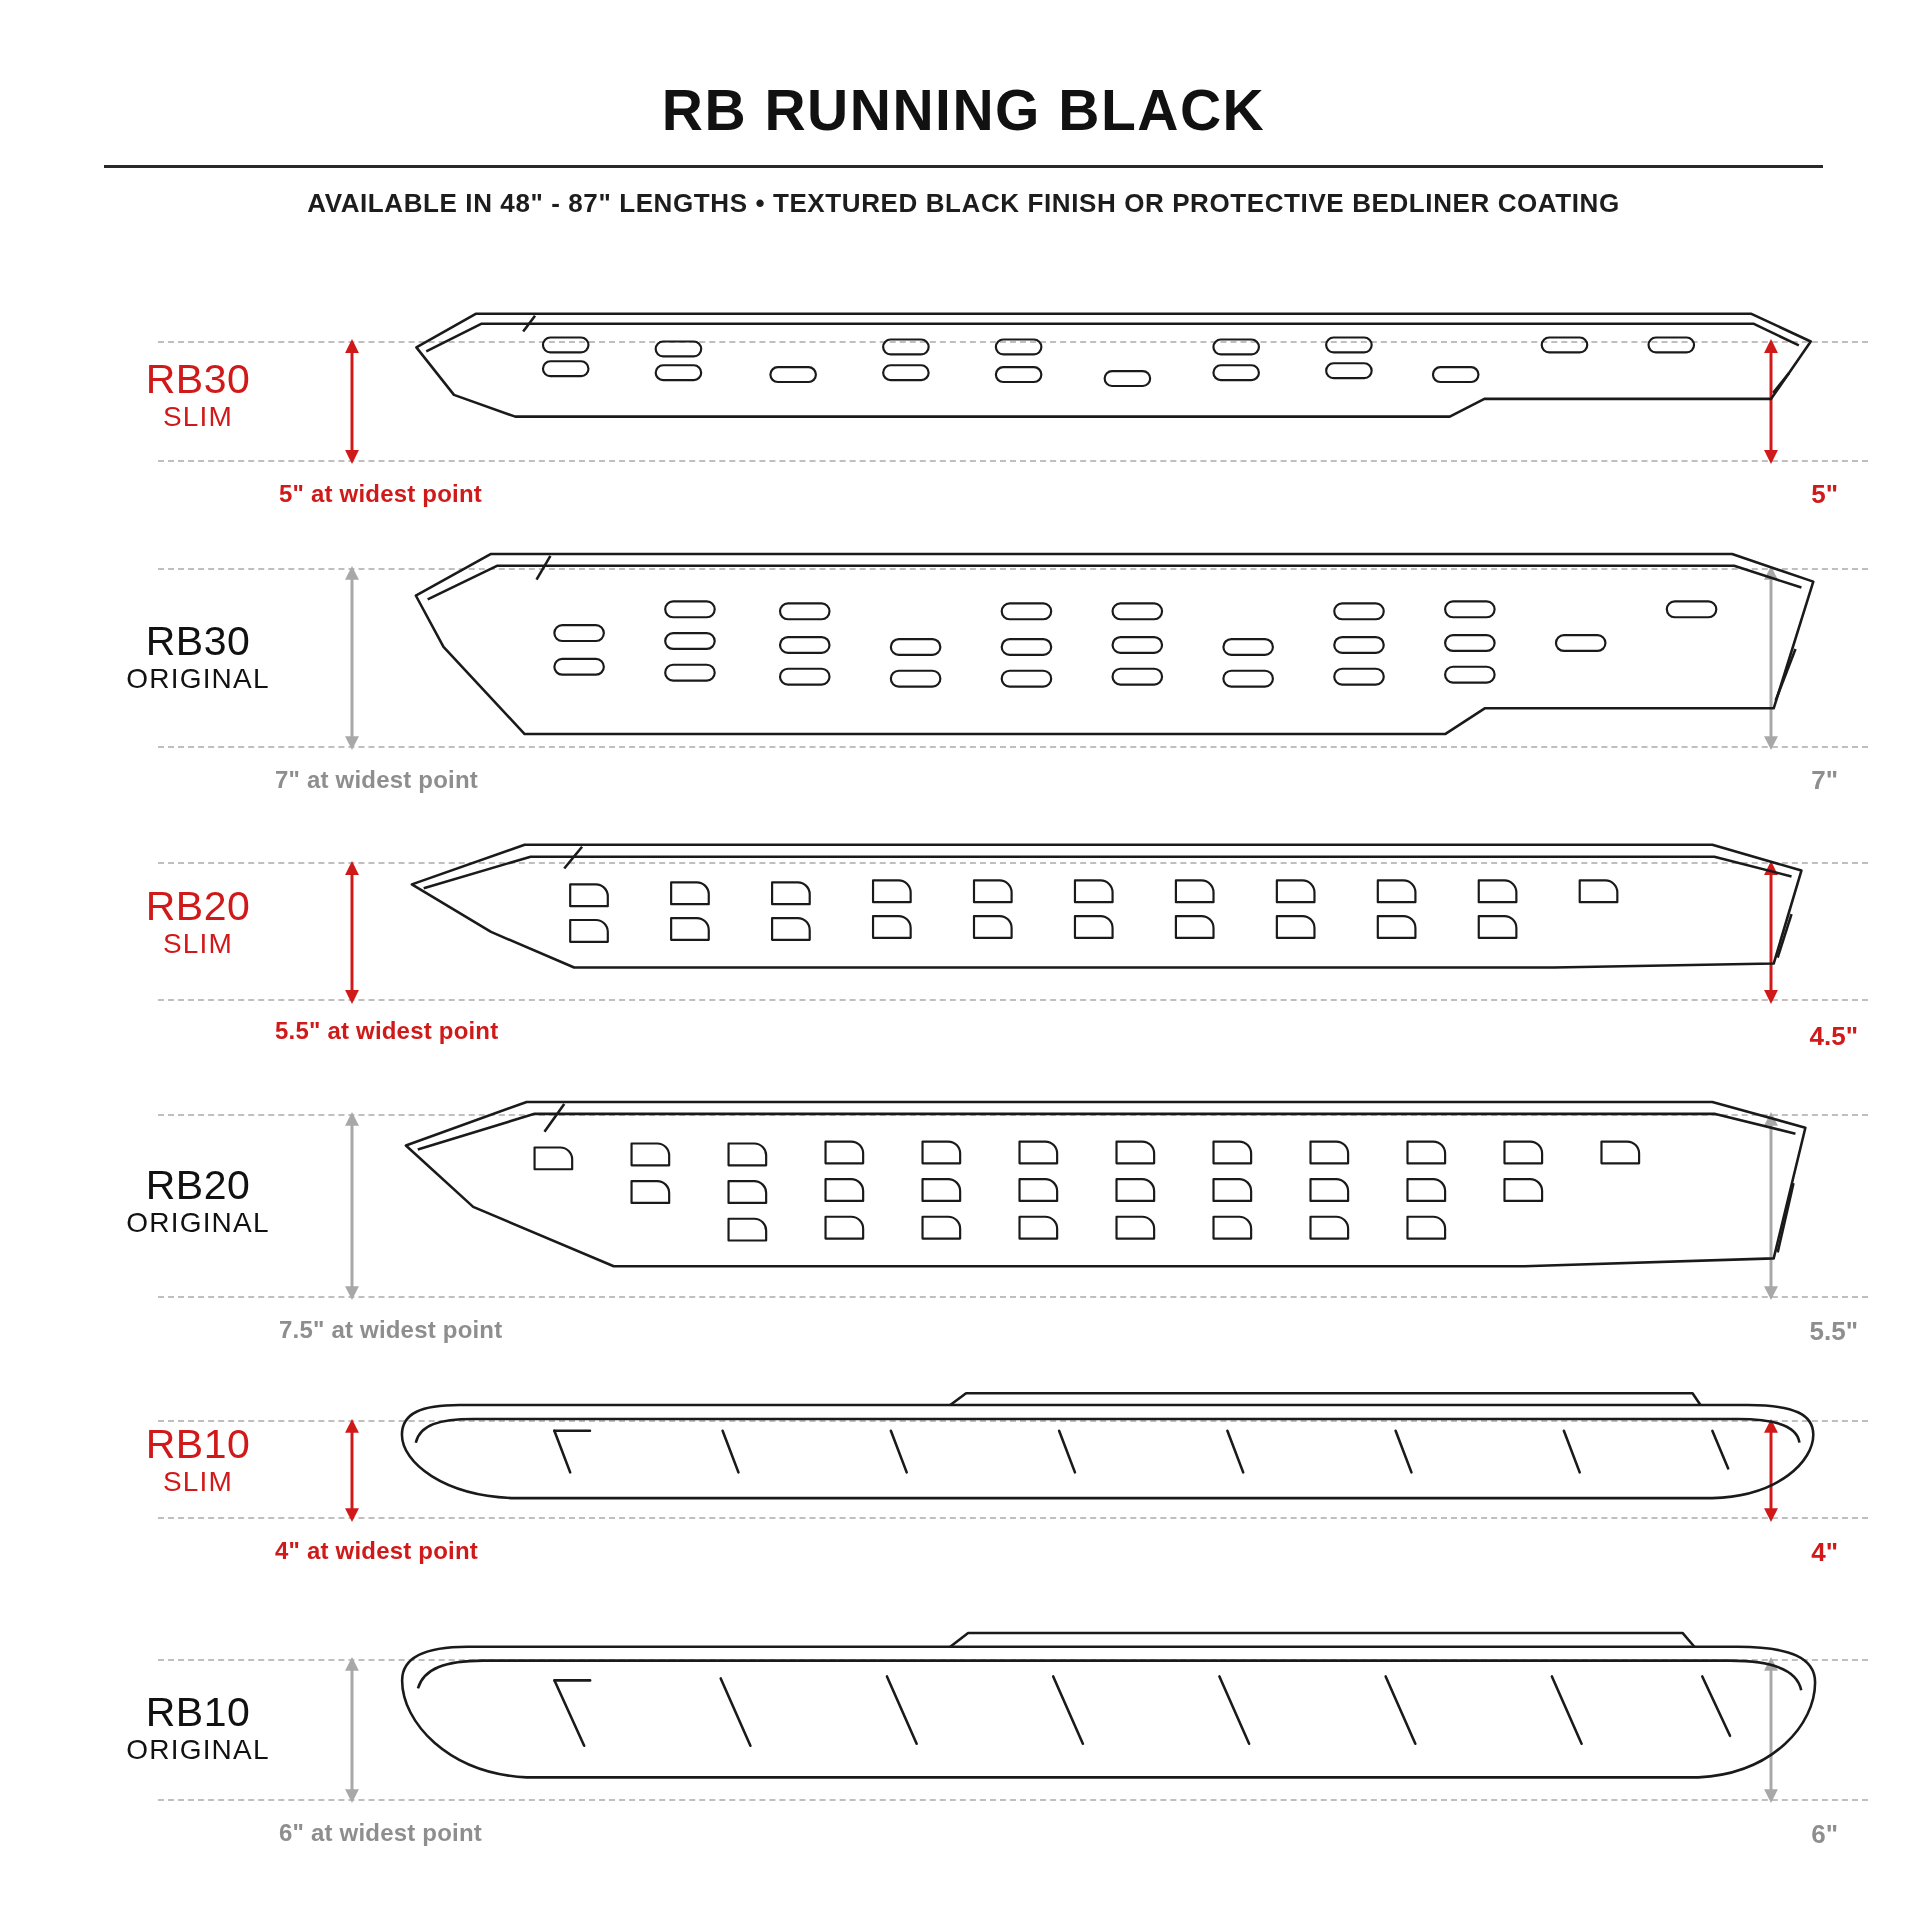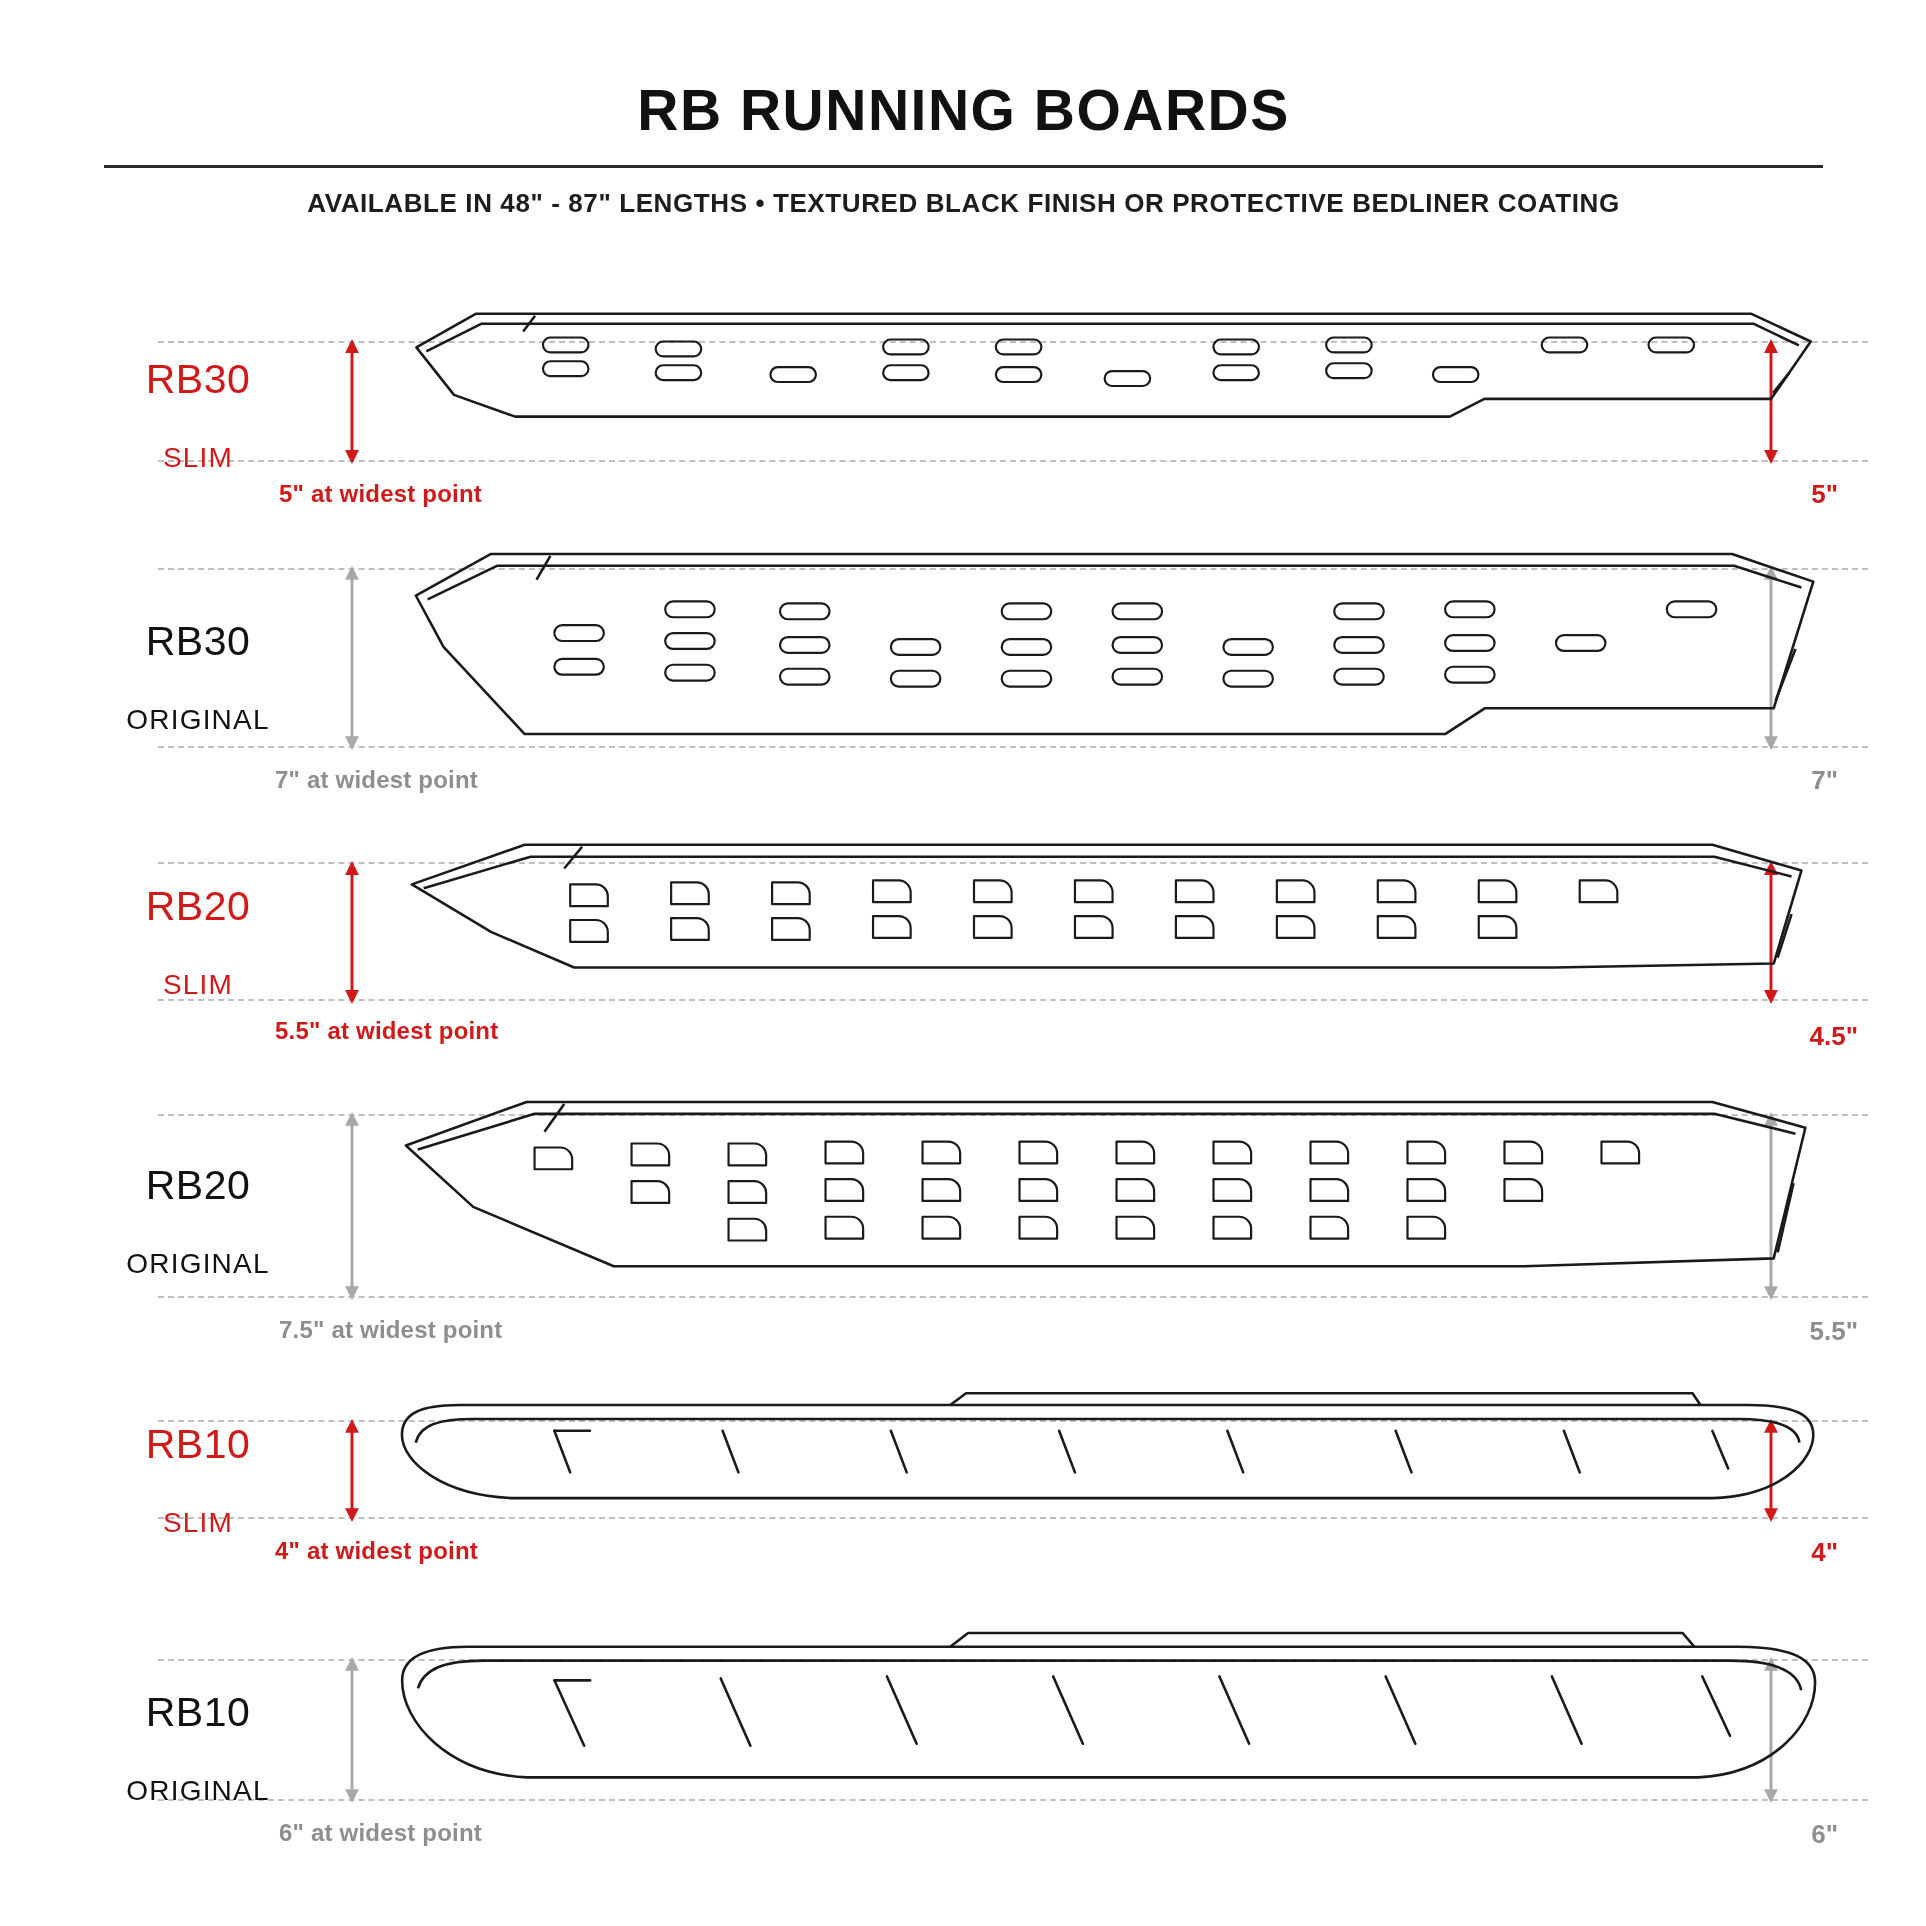--- a/index.html
+++ b/index.html
@@ -73,21 +73,20 @@
     font-size: 41px;
     font-weight: normal;
     line-height: 1.02;
     letter-spacing: 0.5px;
   }
   .label-sub {
     font-size: 28px;
     font-weight: normal;
     letter-spacing: 1.2px;
     line-height: 1.15;
-    margin-top: 41px;
   }
   .red { color: #d01a1a; }
   .black { color: #111111; }
 
   .dash-line {
     position: absolute;
     height: 0;
     border-top: 2px dashed #bfbfbf;
     left: 99px;
     right: 0px;
@@ -119,21 +118,21 @@
   .board {
     position: absolute;
   }
 </style>
 </head>
 <body>
 
 <div class="page">
 
   <div class="header">
-    <h1 class="title">RB RUNNING BOARDS</h1>
+    <h1 class="title">RB RUNNING BLACK</h1>
     <div class="rule"></div>
     <div class="subtitle">AVAILABLE IN 48" - 87" LENGTHS   •   TEXTURED BLACK FINISH OR PROTECTIVE BEDLINER COATING</div>
   </div>
 
   <div class="rows">
 
     <div class="row" style="height:248px;">
       <div class="row-inner">
         <div class="dash-line" style="top:65px;"></div>
         <div class="dash-line" style="top:184px;"></div>

